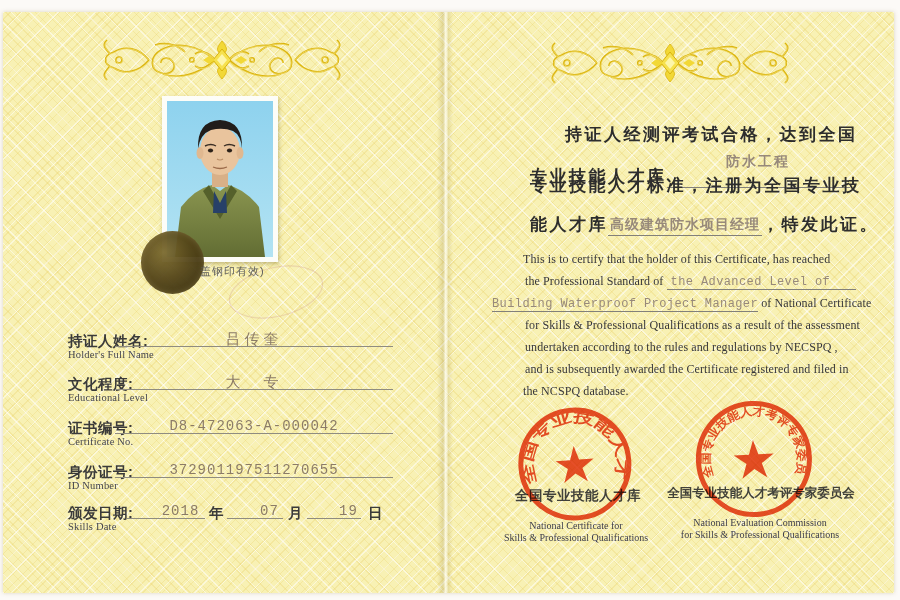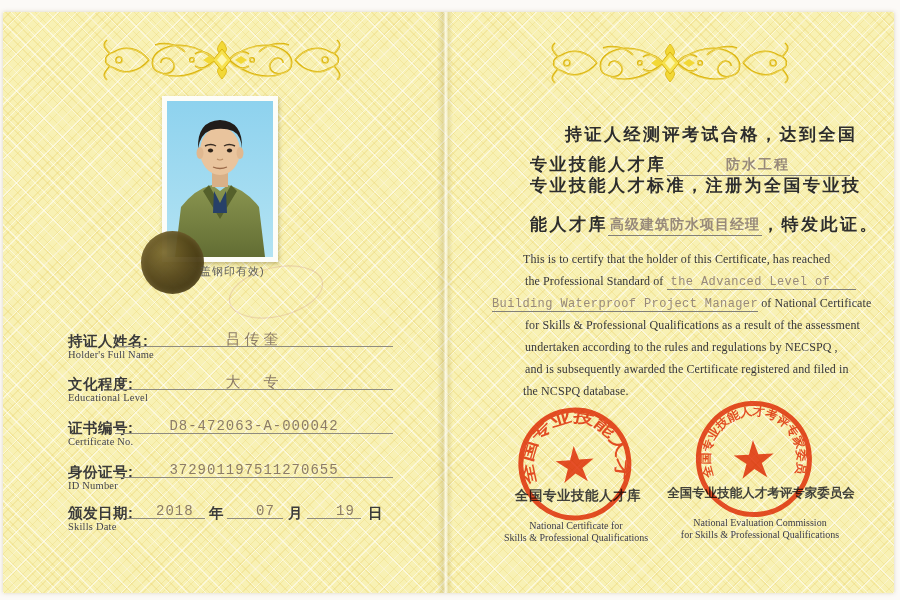--- a/index.html
+++ b/index.html
@@ -61,21 +61,21 @@
     position:absolute; left:112px; width:278px; border-bottom:1.3px solid #8f8c80; z-index:2;
   }
   .f-val {
     position:absolute; left:112px; width:278px; text-align:center; z-index:2;
     font-family:"Liberation Mono","DejaVu Sans Mono",monospace;
     color:#8b7b67; font-size:14px; letter-spacing:1px;
   }
   .f-val.cn { font-family:"Liberation Serif","DejaVu Serif",serif; font-size:15px; letter-spacing:4px; }
   .d-line { position:absolute; border-bottom:1.3px solid #8f8c80; z-index:2; }
   .d-num {
-    position:absolute; z-index:2; font-size:14px; color:#8b7b67;
+    position:absolute; text-align:center; z-index:2; font-size:14px; color:#8b7b67;
     font-family:"Liberation Mono","DejaVu Sans Mono",monospace; letter-spacing:1px;padding-left:29px;
   }
   .d-unit {
     position:absolute; font-size:14.5px; font-weight:bold; color:#3a3a3a; z-index:2;
     font-family:"Liberation Sans","DejaVu Sans",sans-serif;
   }
   
   .zh-line {
     position:absolute; font-size:17px; font-weight:600; color:#2d2d2d;
     letter-spacing:2.5px; z-index:2; white-space:nowrap;
@@ -210,21 +210,21 @@
   <div class="d-num" style="left:304px; top:491px; width:54px">19</div>
   <div class="d-unit" style="left:365px; top:492px">日</div>
 
   <svg class="orn" style="left:542px; top:23px;" width="250" height="56" viewBox="0 0 250 56">
     <use href="#ornament"></use>
   </svg>
 
   <div class="zh-line" style="left:562px; top:111px">持证人经测评考试合格，达到全国</div>
   <div class="zh-line" style="left:527px; top:141px; display:flex; align-items:flex-end;">
     <span>专业技能人才库</span>
-    <span class="zh-fill" style="width:183px; padding-bottom:1px">防水工程</span>
+    <span class="zh-fill" style="width:183px; padding-bottom:16px">防水工程</span>
   </div>
   <div class="zh-line" style="left:527px; top:162px">专业技能人才标准，注册为全国专业技</div>
   <div class="zh-line" style="left:527px; top:201px; display:flex; align-items:flex-end;">
     <span>能人才库</span>
     <span class="zh-fill" style="padding:0 2px 1px 2px; letter-spacing:1px">高级建筑防水项目经理</span>
     <span>，特发此证。</span>
   </div>
 
   <div class="en-line" style="left:520px; top:240px">This is to certify that the holder of this Certificate, has reached</div>
   <div class="en-line" style="left:522px; top:262px">

